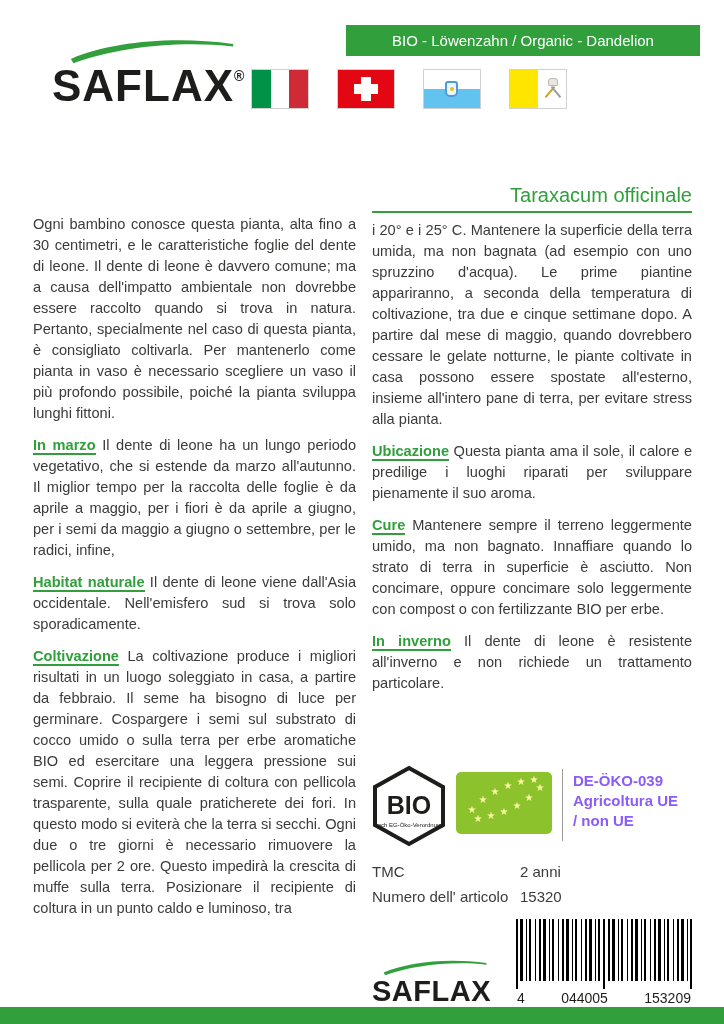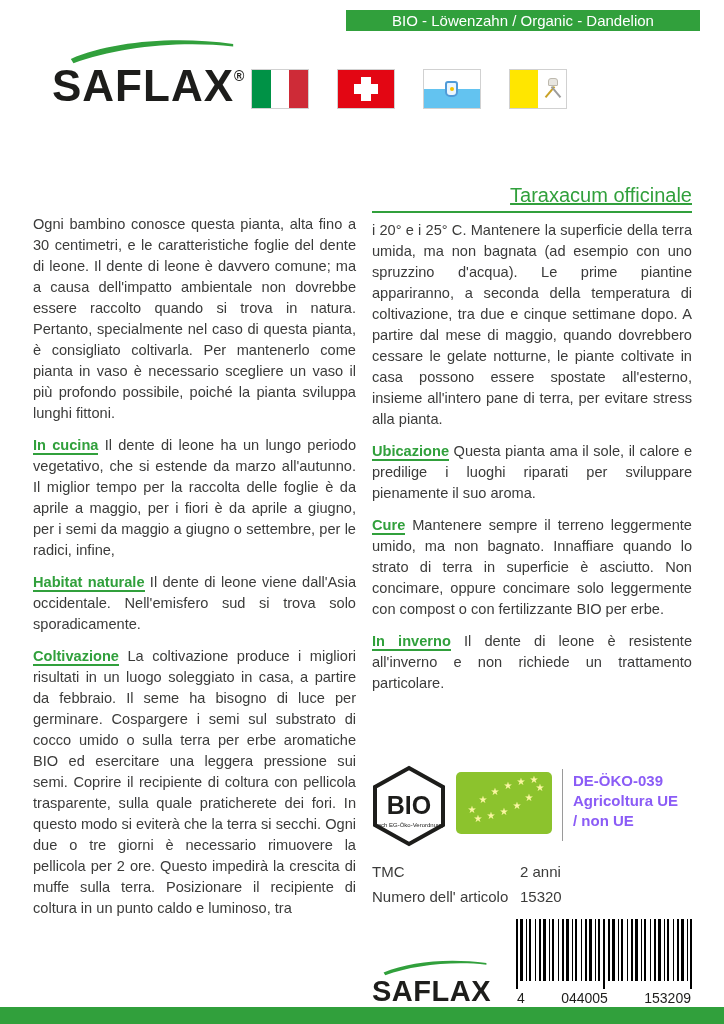--- a/index.html
+++ b/index.html
@@ -3,21 +3,21 @@
 <meta charset="utf-8">
 <style>
   html,body { margin:0; padding:0; background:#fff; }
   .page {
     position:relative; width:724px; height:1024px; overflow:hidden;
     background:#ffffff; font-family:"Liberation Sans", sans-serif; color:#3b3b3a;
   }
 
   
   .topbar {
-    position:absolute; left:346px; right:24px; top:10px; height:21px;
+    position:absolute; left:346px; right:24px; top:25px; height:31px;
     background:#31a03c; color:#ffffff; display:flex; align-items:center; justify-content:center;
     font-size:15px;
   }
   .logo { position:absolute; left:52px; top:36px; width:200px; }
   .logo .brush { display:block; width:188px; height:30px; margin-left:6px; }
   .logo .word { font-size:44px; font-weight:bold; letter-spacing:1px; color:#1d1d1b; line-height:1; margin-top:-2px; }
   .logo .word sup { font-size:14px; vertical-align:20px; }
 
   .flags { position:absolute; left:252px; top:70px; display:flex; gap:30px; }
   .flag { width:56px; height:38px; position:relative; overflow:hidden; box-shadow:0 0 0 1px rgba(0,0,0,.18); background:#fff; }
@@ -35,21 +35,21 @@
   .flag-vat .yellow { position:absolute; left:0; top:0; width:28px; height:38px; background:#ffe600; }
   .flag-vat .white  { position:absolute; left:28px; top:0; width:28px; height:38px; background:#ffffff; }
   .flag-vat .tiara { position:absolute; left:38px; top:8px; width:8px; height:6px; background:#e8e6e0; border:1px solid #bdb9ae; border-radius:3px 3px 1px 1px; }
   .flag-vat .key1, .flag-vat .key2 { position:absolute; top:15px; width:2px; height:14px; }
   .flag-vat .key1 { left:39px; background:#c9a227; transform:rotate(40deg); }
   .flag-vat .key2 { left:45px; background:#9c9c9c; transform:rotate(-40deg); }
 
   
   .title { position:absolute; left:33px; top:156px; font-size:20px; font-weight:bold; color:#31a03c; }
   .latin-wrap { position:absolute; left:372px; top:184px; width:320px; text-align:right; }
-  .latin { font-size:20px; font-weight:500; color:#31a03c;text-decoration:underline; }
+  .latin { font-size:20px; font-weight:500; color:#31a03c; }
   .latin-rule { margin-top:4px; height:2px; background:#31a03c; }
 
   
   .col-left  { position:absolute; left:33px;  top:214px; width:323px; }
   .col-right { position:absolute; left:372px; top:220px; width:320px; height:786px; display:flex; flex-direction:column; }
   .body-txt { font-size:14.6px; line-height:21px; text-align:justify; margin:0 0 11px 0; hyphens:auto; }
   .shead { color:#31a03c; font-weight:bold; border-bottom:2px solid #31a03c; }
 
   
   .footer { margin-top:auto; }
@@ -123,21 +123,21 @@
     </div>
   </div>
 
   <div class="latin-wrap">
     <div class="latin">Taraxacum officinale</div>
     <div class="latin-rule"></div>
   </div>
 
   <div class="col-left">
     <p class="body-txt">Ogni bambino conosce questa pianta, alta fino a 30 centimetri, e le caratteristiche foglie del dente di leone. Il dente di leone è davvero comune; ma a causa dell'impatto ambientale non dovrebbe essere raccolto quando si trova in natura. Pertanto, specialmente nel caso di questa pianta, è consigliato coltivarla. Per mantenerlo come pianta in vaso è necessario scegliere un vaso il più profondo possibile, poiché la pianta sviluppa lunghi fittoni.</p>
-    <p class="body-txt"><span class="shead">In cucina</span> <span>Il dente di leone ha un lungo periodo vegetativo, che si estende da marzo all'autunno. Il miglior tempo per la raccolta delle foglie è da aprile a maggio, per i fiori è da aprile a giugno, per i semi da maggio a giugno o settembre, per le radici, infine,</span></p>
+    <p class="body-txt"><span class="shead">In marzo</span> <span>Il dente di leone ha un lungo periodo vegetativo, che si estende da marzo all'autunno. Il miglior tempo per la raccolta delle foglie è da aprile a maggio, per i fiori è da aprile a giugno, per i semi da maggio a giugno o settembre, per le radici, infine,</span></p>
     <p class="body-txt"><span class="shead">Habitat naturale</span> <span>Il dente di leone viene dall'Asia occidentale. Nell'emisfero sud si trova solo sporadicamente.</span></p>
     <p class="body-txt"><span class="shead">Coltivazione</span> <span>La coltivazione produce i migliori risultati in un luogo soleggiato in casa, a partire da febbraio. Il seme ha bisogno di luce per germinare. Cospargere i semi sul substrato di cocco umido o sulla terra per erbe aromatiche BIO ed esercitare una leggera pressione sui semi. Coprire il recipiente di coltura con pellicola trasparente, sulla quale praticherete dei fori. In questo modo si eviterà che la terra si secchi. Ogni due o tre giorni è necessario rimuovere la pellicola per 2 ore. Questo impedirà la crescita di muffe sulla terra. Posizionare il recipiente di coltura in un punto caldo e luminoso, tra</span></p>
   </div>
 
   <div class="col-right">
     <p class="body-txt">i 20° e i 25° C. Mantenere la superficie della terra umida, ma non bagnata (ad esempio con uno spruzzino d'acqua). Le prime piantine appariranno, a seconda della temperatura di coltivazione, tra due e cinque settimane dopo. A partire dal mese di maggio, quando dovrebbero cessare le gelate notturne, le piante coltivate in casa possono essere spostate all'esterno, insieme all'intero pane di terra, per evitare stress alla pianta.</p>
     <p class="body-txt"><span class="shead">Ubicazione</span> <span>Questa pianta ama il sole, il calore e predilige i luoghi riparati per sviluppare pienamente il suo aroma.</span></p>
     <p class="body-txt"><span class="shead">Cure</span> <span>Mantenere sempre il terreno leggermente umido, ma non bagnato. Innaffiare quando lo strato di terra in superficie è asciutto. Non concimare, oppure concimare solo leggermente con compost o con fertilizzante BIO per erbe.</span></p>
     <p class="body-txt"><span class="shead">In inverno</span> <span>Il dente di leone è resistente all'inverno e non richiede un trattamento particolare.</span></p>
 

